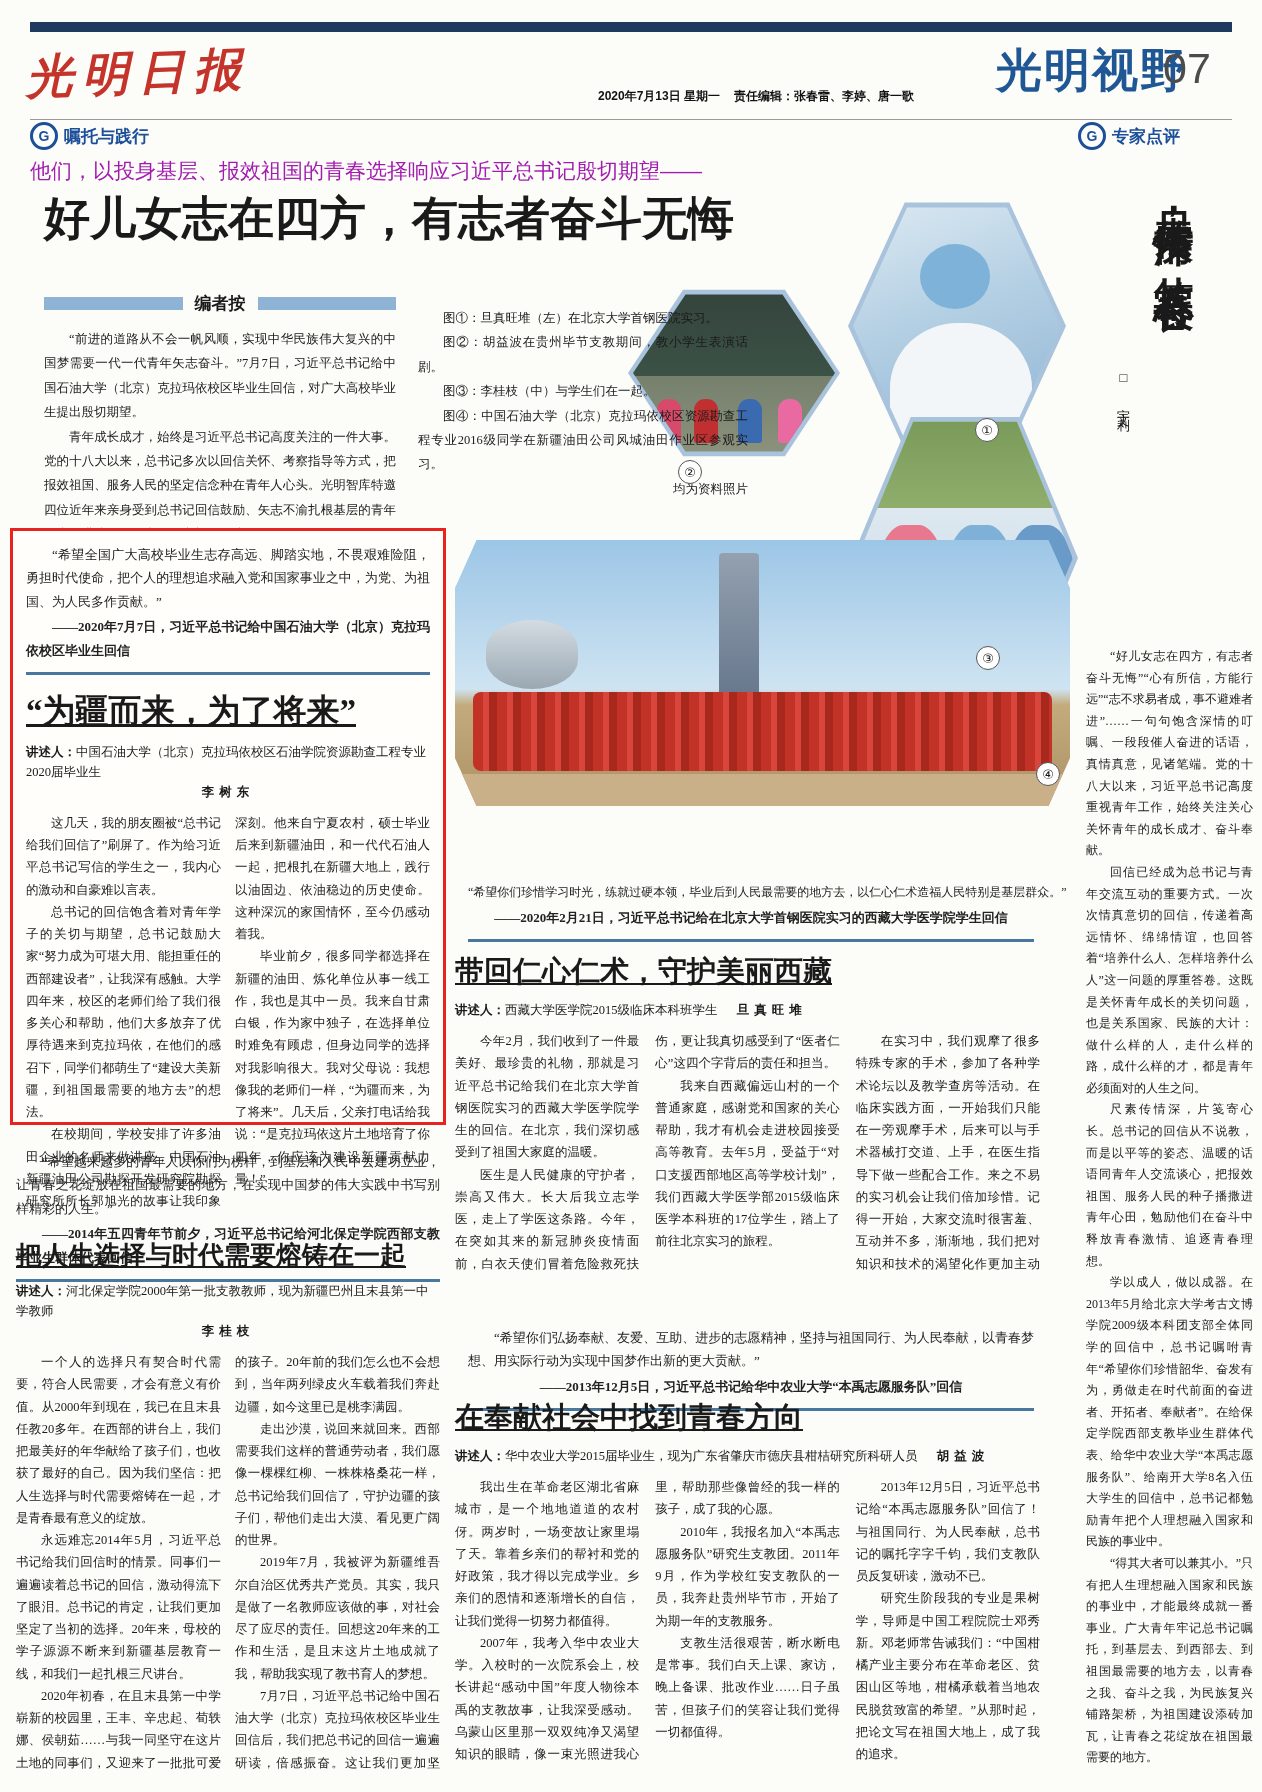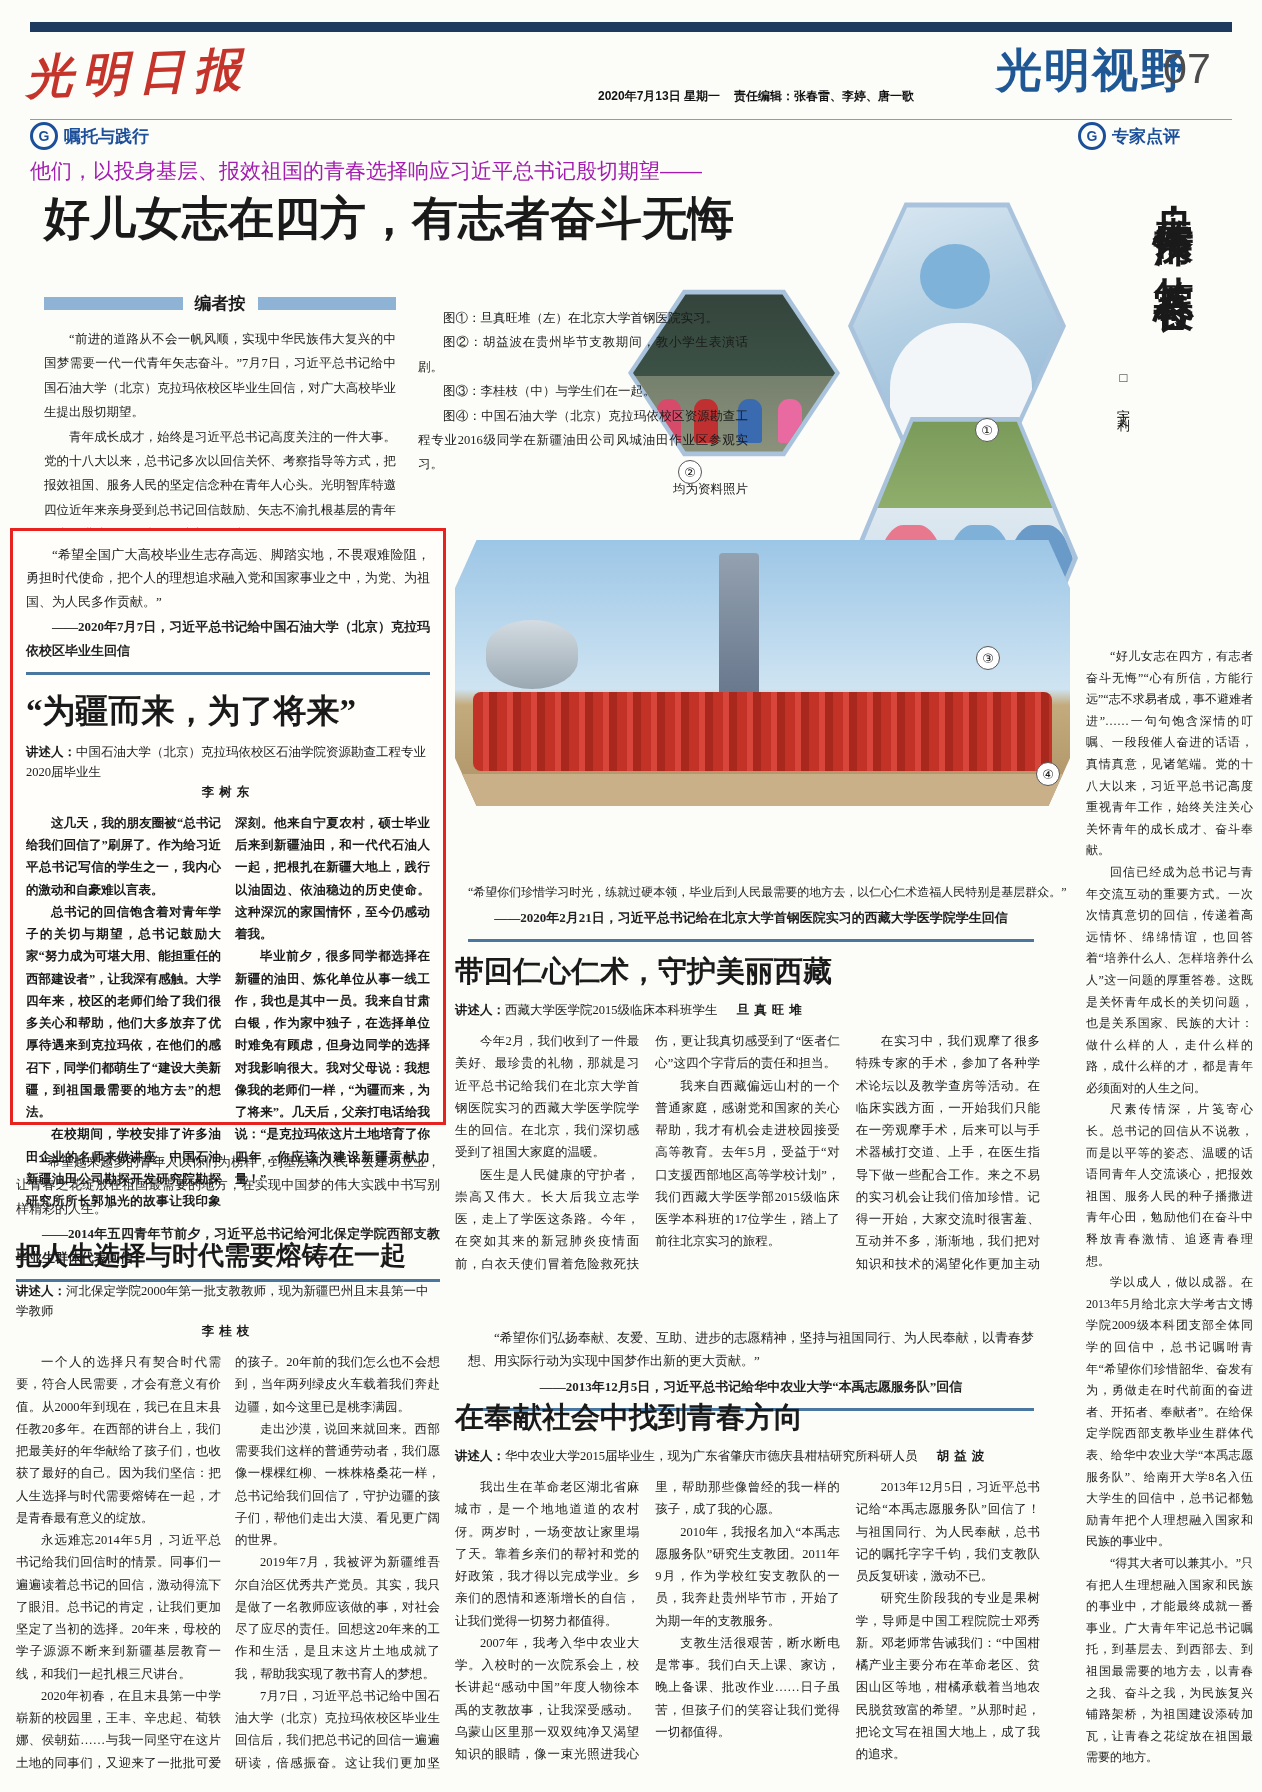--- a/index.html
+++ b/index.html
@@ -81,31 +81,31 @@
   .quote{font-size:13px;line-height:1.8;text-align:justify;color:#222;}
   .quote .qtext{margin:0;text-indent:2em;}
   .quote .qattr{margin:2px 0 0;font-weight:bold;text-indent:2em;font-size:13px;}
   .blue-rule{height:3px;background:#49779f;margin-top:10px;}
 
   
   .redbox{position:absolute;left:10px;top:528px;width:436px;height:597px;box-sizing:border-box;
           border:3px solid #e8231f;background:#fffefb;padding:12px 13px 0;}
 
   
-  .art-title{font-weight:900;margin:0;}
+  .art-title{font-weight:900;margin:0;text-decoration:underline;}
   .byline{font-size:12.5px;margin-top:8px;line-height:1.6;}
   .byline .bl-prefix{font-weight:bold;font-family:"Liberation Sans","DejaVu Sans",sans-serif;}
   .byline .bl-name{font-weight:bold;letter-spacing:5px;display:block;text-align:center;}
   .art-body{font-size:12.5px;line-height:1.78;text-align:justify;overflow:hidden;margin-top:10px;}
   .art-body p{margin:0;text-indent:2em;}
   .cols2{column-count:2;column-gap:14px;}
   .cols3{column-count:3;column-gap:16px;}
 
   .art1-title{font-size:33px;margin-top:14px;}
-  .art1-body{height:420px;font-weight:bold;}
+  .art1-body{height:420px;}
 
   .q2{position:absolute;left:16px;top:1150px;width:424px;}
   .art3{position:absolute;left:16px;top:1238px;width:424px;}
   .art3 .art-title{font-size:26px;}
   .art3-body{height:430px;}
 
   .q3{position:absolute;left:468px;top:882px;width:566px;}
   .q3 .qtext{text-indent:0;text-align:center;font-size:12px;white-space:nowrap;}
   .q3 .qattr{text-indent:0;text-align:center;}
   .art2{position:absolute;left:455px;top:952px;width:585px;}

